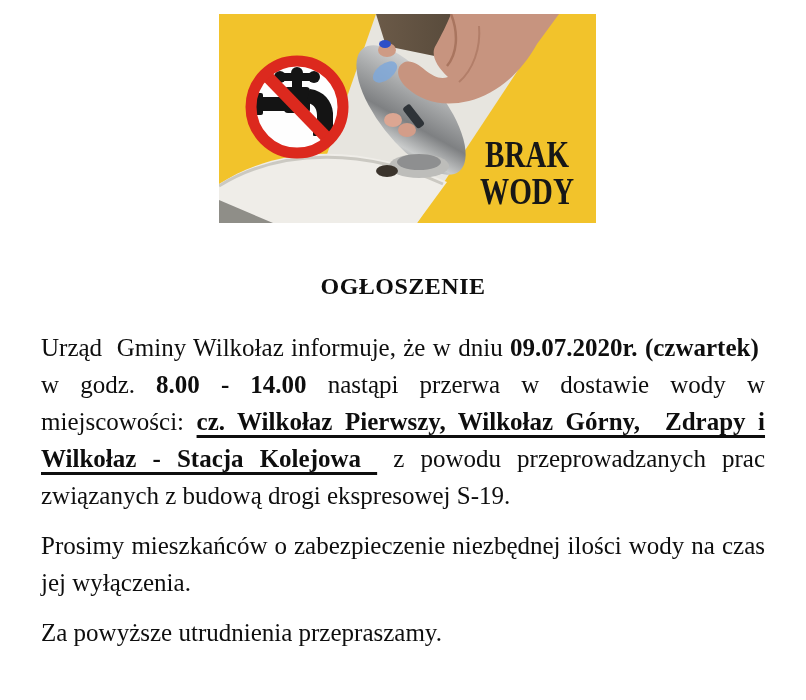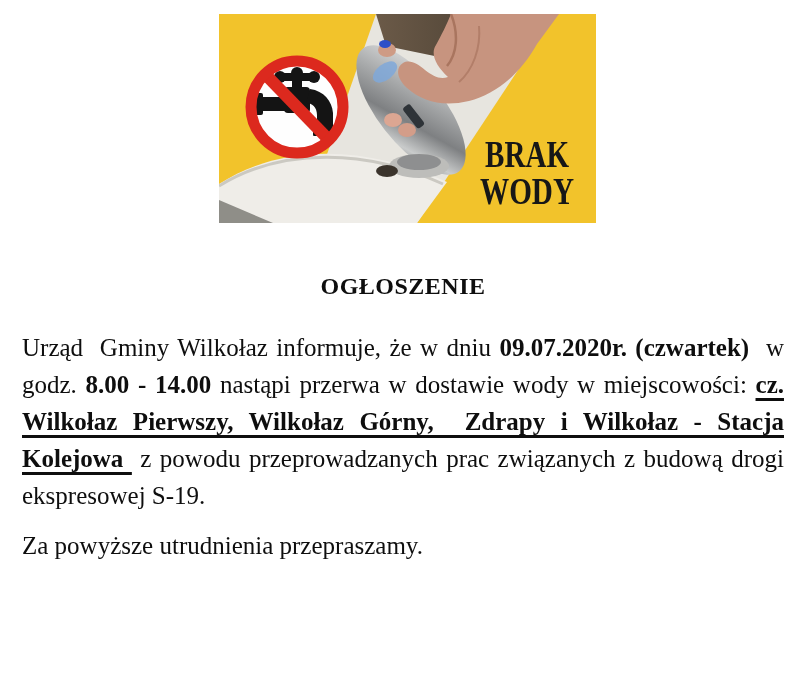--- a/index.html
+++ b/index.html
@@ -27,21 +27,21 @@
   .hero svg { display: block; }
   .heading {
     margin: 80px 31px 0 31px;
     text-align: center;
     font-size: 24px;
     font-weight: bold;
     line-height: 33px;
     letter-spacing: 0.5px;
   }
   .content {
-    padding: 0 22px;
+    padding: 0 41px;
   }
   .content p {
     margin: 0 0 13px 0;
     font-size: 25px;
     line-height: 37px;
     text-align: justify;
   }
   .content p:first-child {
     margin-top: 26px;
   }
@@ -138,16 +138,17 @@
         <text class="caption-text" x="308" y="153" text-anchor="middle" font-size="38" fill="#171717" textLength="84" lengthAdjust="spacingAndGlyphs">BRAK</text>
         <text class="caption-text" x="308" y="190" text-anchor="middle" font-size="38" fill="#171717" textLength="94" lengthAdjust="spacingAndGlyphs">WODY</text>
       </g>
     </svg>
   </div>
 
   <h1 class="heading">OGŁOSZENIE</h1>
 
   <div class="content">
     <p><span>Urząd&nbsp; Gminy Wilkołaz informuje, że w dniu </span><span class="seg-b">09.07.2020r. (czwartek)</span><span>&nbsp; w godz. </span><span class="seg-b">8.00 - 14.00</span><span> nastąpi przerwa w dostawie wody w miejscowości: </span><span class="seg-b seg-u">cz. Wilkołaz Pierwszy, Wilkołaz Górny,&nbsp; Zdrapy i Wilkołaz - Stacja Kolejowa&nbsp;</span><span> z powodu przeprowadzanych prac związanych z budową drogi ekspresowej S-19.</span></p>
+    <p><span>Prosimy mieszkańców o zabezpieczenie niezbędnej ilości wody na czas jej wyłączenia.</span></p>
     <p><span>Za powyższe utrudnienia przepraszamy.</span></p>
   </div>
 
 </div>
 
 </body></html>

